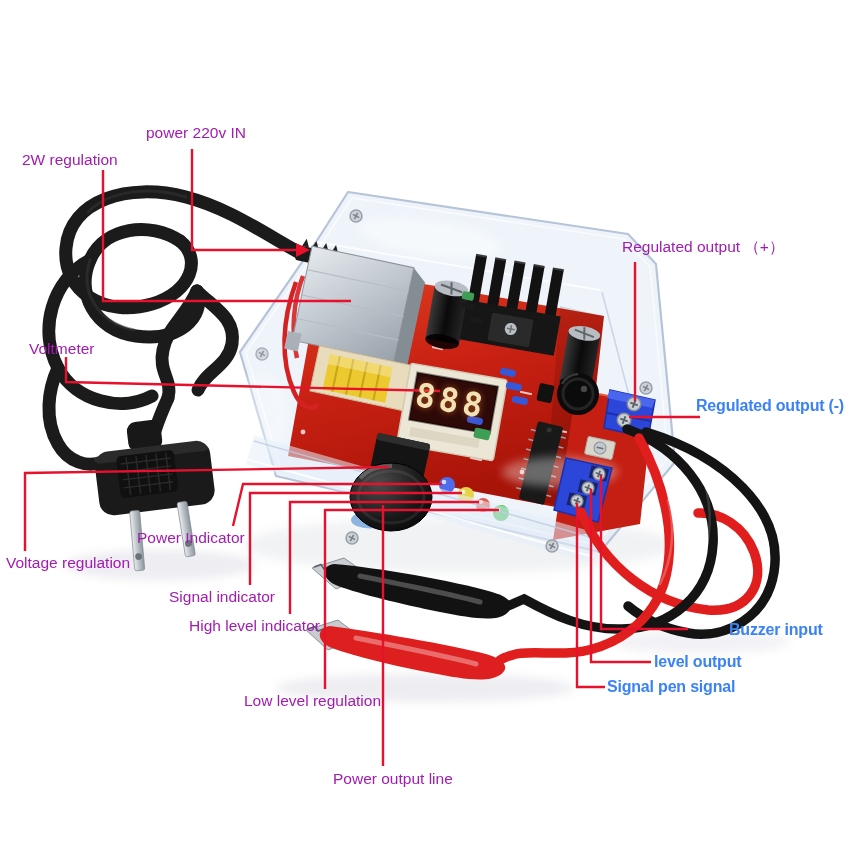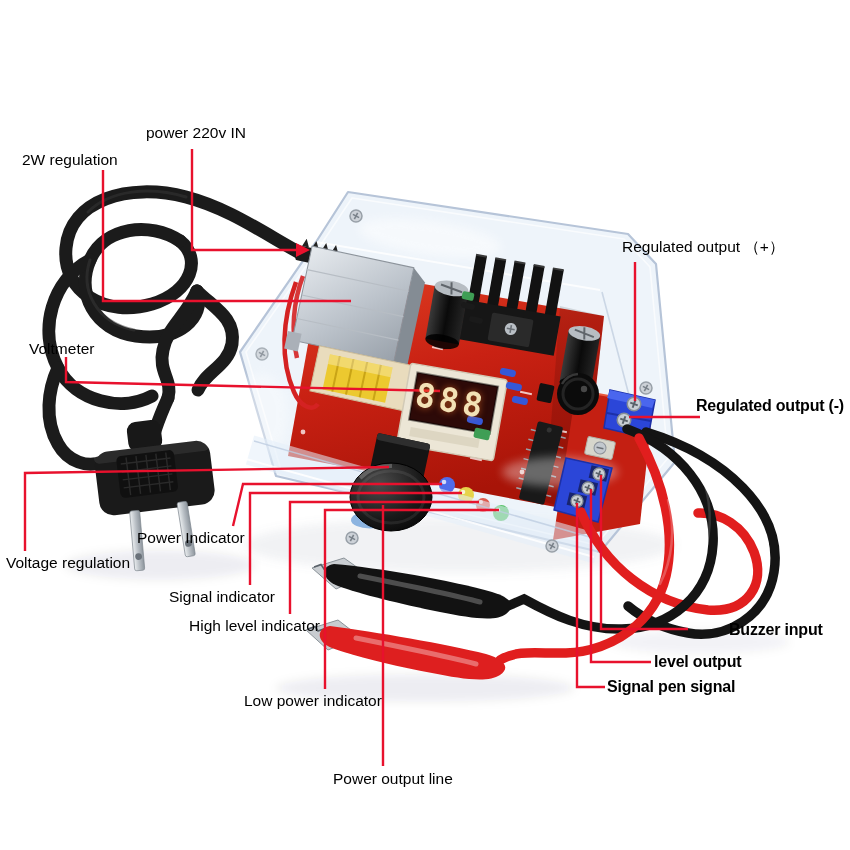--- a/index.html
+++ b/index.html
@@ -1,20 +1,20 @@
 <!DOCTYPE html>
 <html><head>
 <meta charset="utf-8">
 <style>
   html,body{margin:0;padding:0;}
   body{width:850px;height:850px;position:relative;background:#ffffff;overflow:hidden;
        font-family:"Liberation Sans",sans-serif;}
   #scene{position:absolute;left:0;top:0;width:850px;height:850px;}
-  .lbl{position:absolute;font-size:15.5px;color:#000000;white-space:nowrap;line-height:19px;}
-  .lbl.b{font-weight:bold;font-size:16px;letter-spacing:-0.2px;color:#000000;}
+  .lbl{position:absolute;font-size:15.5px;color:#a21caf;white-space:nowrap;line-height:19px;}
+  .lbl.b{font-weight:bold;font-size:16px;letter-spacing:-0.2px;color:#3b82f6;}
   #display-digits{position:absolute;left:409px;top:377px;width:84px;height:46px;
        transform:rotate(10deg);transform-origin:center;
        font-family:"DejaVu Sans Mono",monospace;font-weight:bold;font-size:33px;
        color:#f3e2b6;text-align:center;line-height:47px;letter-spacing:4px;
        text-shadow:0 0 7px rgba(255,120,40,.6);}
 </style>
 </head>
 <body>
 
 <svg id="scene" viewBox="0 0 850 850">
@@ -311,19 +311,19 @@
 
 <div id="display-digits">888</div>
 
 <div class="lbl" style="left:146px;top:123px">power 220v IN</div>
 <div class="lbl" style="left:22px;top:150px">2W regulation</div>
 <div class="lbl" style="left:29px;top:339px">Voltmeter</div>
 <div class="lbl" style="left:6px;top:553px">Voltage regulation</div>
 <div class="lbl" style="left:137px;top:528px">Power Indicator</div>
 <div class="lbl" style="left:169px;top:587px">Signal indicator</div>
 <div class="lbl" style="left:189px;top:616px">High level indicator</div>
-<div class="lbl" style="left:244px;top:691px">Low power indicator</div>
+<div class="lbl" style="left:244px;top:691px">Low level regulation</div>
 <div class="lbl" style="left:333px;top:769px">Power output line</div>
 <div class="lbl" style="left:622px;top:237px">Regulated output （+）</div>
 <div class="lbl b" style="left:696px;top:396px">Regulated output  (-)</div>
 <div class="lbl b" style="left:729px;top:620px">Buzzer input</div>
 <div class="lbl b" style="left:654px;top:652px">level output</div>
 <div class="lbl b" style="left:607px;top:677px">Signal pen signal</div>
 
 </body></html>

